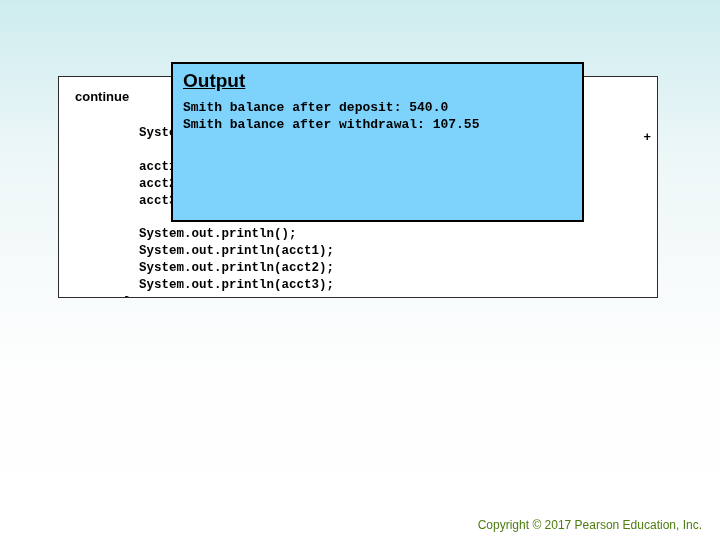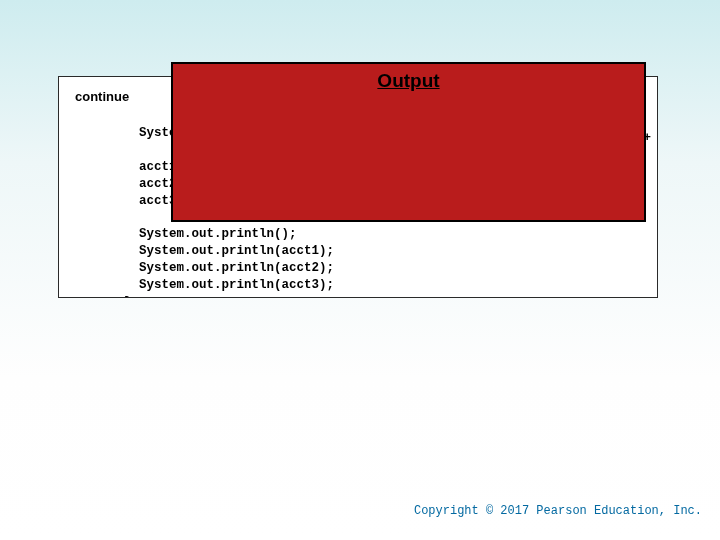--- a/index.html
+++ b/index.html
@@ -44,26 +44,25 @@
     top: 54px;
     font-family: "Courier New", Courier, monospace;
     font-size: 12.5px;
     font-weight: bold;
     color: #000;
   }
   .output-panel {
     position: absolute;
     left: 171px;
     top: 62px;
-    width: 475px;
+    width: 413px;
     height: 160px;
-    background: #b91c1c;
+    background: #7dd3fc;
     border: 2px solid #000;
     padding: 6px 10px 8px 10px;
-    text-align: center;
   }
   .output-title {
     font-size: 19px;
     font-weight: bold;
     text-decoration: underline;
     color: #000;
     margin-bottom: 8px;
   }
   .output-lines {
     font-family: "Courier New", Courier, monospace;
@@ -78,24 +77,24 @@
     font-size: 13px;
     font-weight: bold;
     color: #000;
     white-space: pre;
     line-height: 1.35;
     margin-top: 16px;
   }
   .copyright {
     position: absolute;
     right: 18px;
-    bottom: 22px;
-    font-family: Liberation Mono, monospace;
+    bottom: 8px;
+    font-family: Liberation Sans, sans-serif;
     font-size: 12px;
-    color: #0369a1;
+    color: #4d7c0f;
   }
 </style>
 </head>
 <body>
 
 <div class="code-panel">
   <div class="continue-label">continue</div>
   <div class="code-block">    System.
 
     acct1.a
@@ -106,15 +105,17 @@
     System.out.println(acct1);
     System.out.println(acct2);
     System.out.println(acct3);
   }
 }</div>
   <div class="hidden-plus">+</div>
 </div>
 
 <div class="output-panel">
   <div class="output-title">Output</div>
+  <div class="output-lines">Smith balance after deposit: 540.0
+Smith balance after withdrawal: 107.55</div>
 </div>
 
 <div class="copyright">Copyright © 2017 Pearson Education, Inc.</div>
 
 </body></html>

